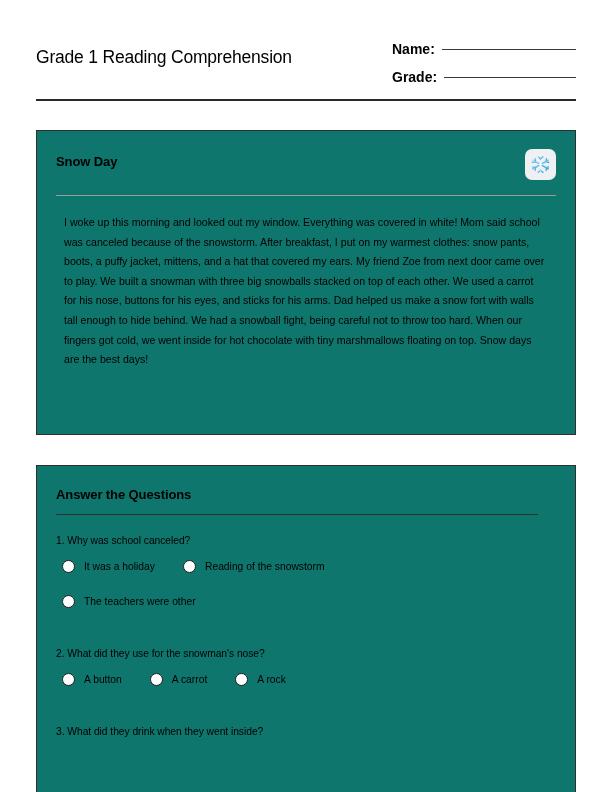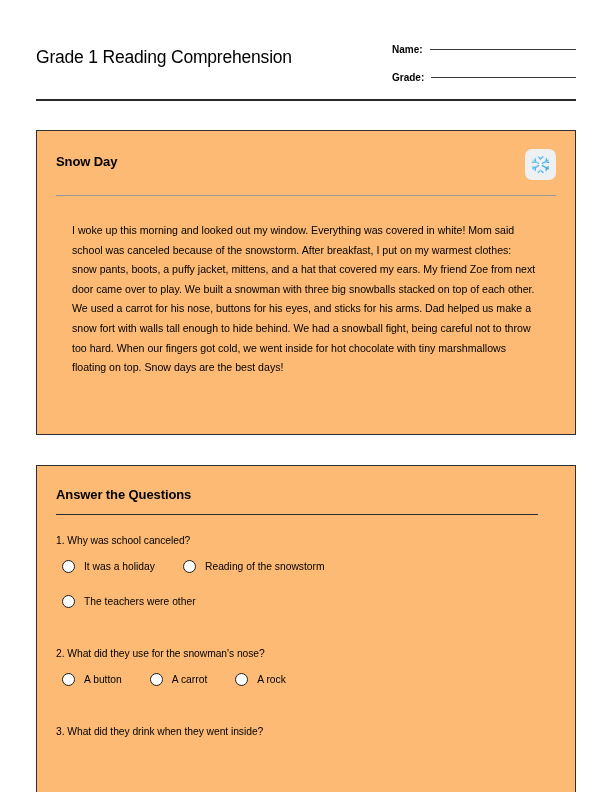--- a/index.html
+++ b/index.html
@@ -45,39 +45,39 @@
   }
   .nd-row {
     display: flex;
     align-items: center;
     height: 22px;
   }
   .nd-row + .nd-row {
     margin-top: 6px;
   }
   .nd-label {
-    font-size: 10px;
+    font-size: 14px;
     font-weight: bold;
     white-space: nowrap;
     margin-right: 7px;
   }
   .nd-line {
     flex: 1 1 auto;
     height: 0;
     border-top: 1.1px solid #3a3a3a;
   }
   .header-rule {
     margin-top: 11px;
     border-top: 2.2px solid #2a2a2a;
   }
 
   
   .card {
     border: 1.3px solid #2f2f2f;
-    background: #fdba74;
+    background: #0f766e;
     box-sizing: border-box;
     padding: 18px 19px 20px 19px;
   }
   .story-card {
     margin-top: 29px;
     height: 305px;
   }
   .questions-card {
     margin-top: 30px;
     height: 330px;   
@@ -114,21 +114,21 @@
     margin-top: 15px;
     border-top: 1.1px solid #9a9a9a;
   }
   .section-divider {
     margin-top: 12px;
     margin-right: 18px;
     border-top: 1.1px solid #2f2f2f;
   }
 
   .story-text {
-    margin: 8px;
+    margin: 0;
     padding-top: 17px;
     padding-left: 8px;
     padding-right: 10px;
     font-size: 10.6px;
     line-height: 19.6px;
     text-align: left;
   }
 
   
   .section-title {

